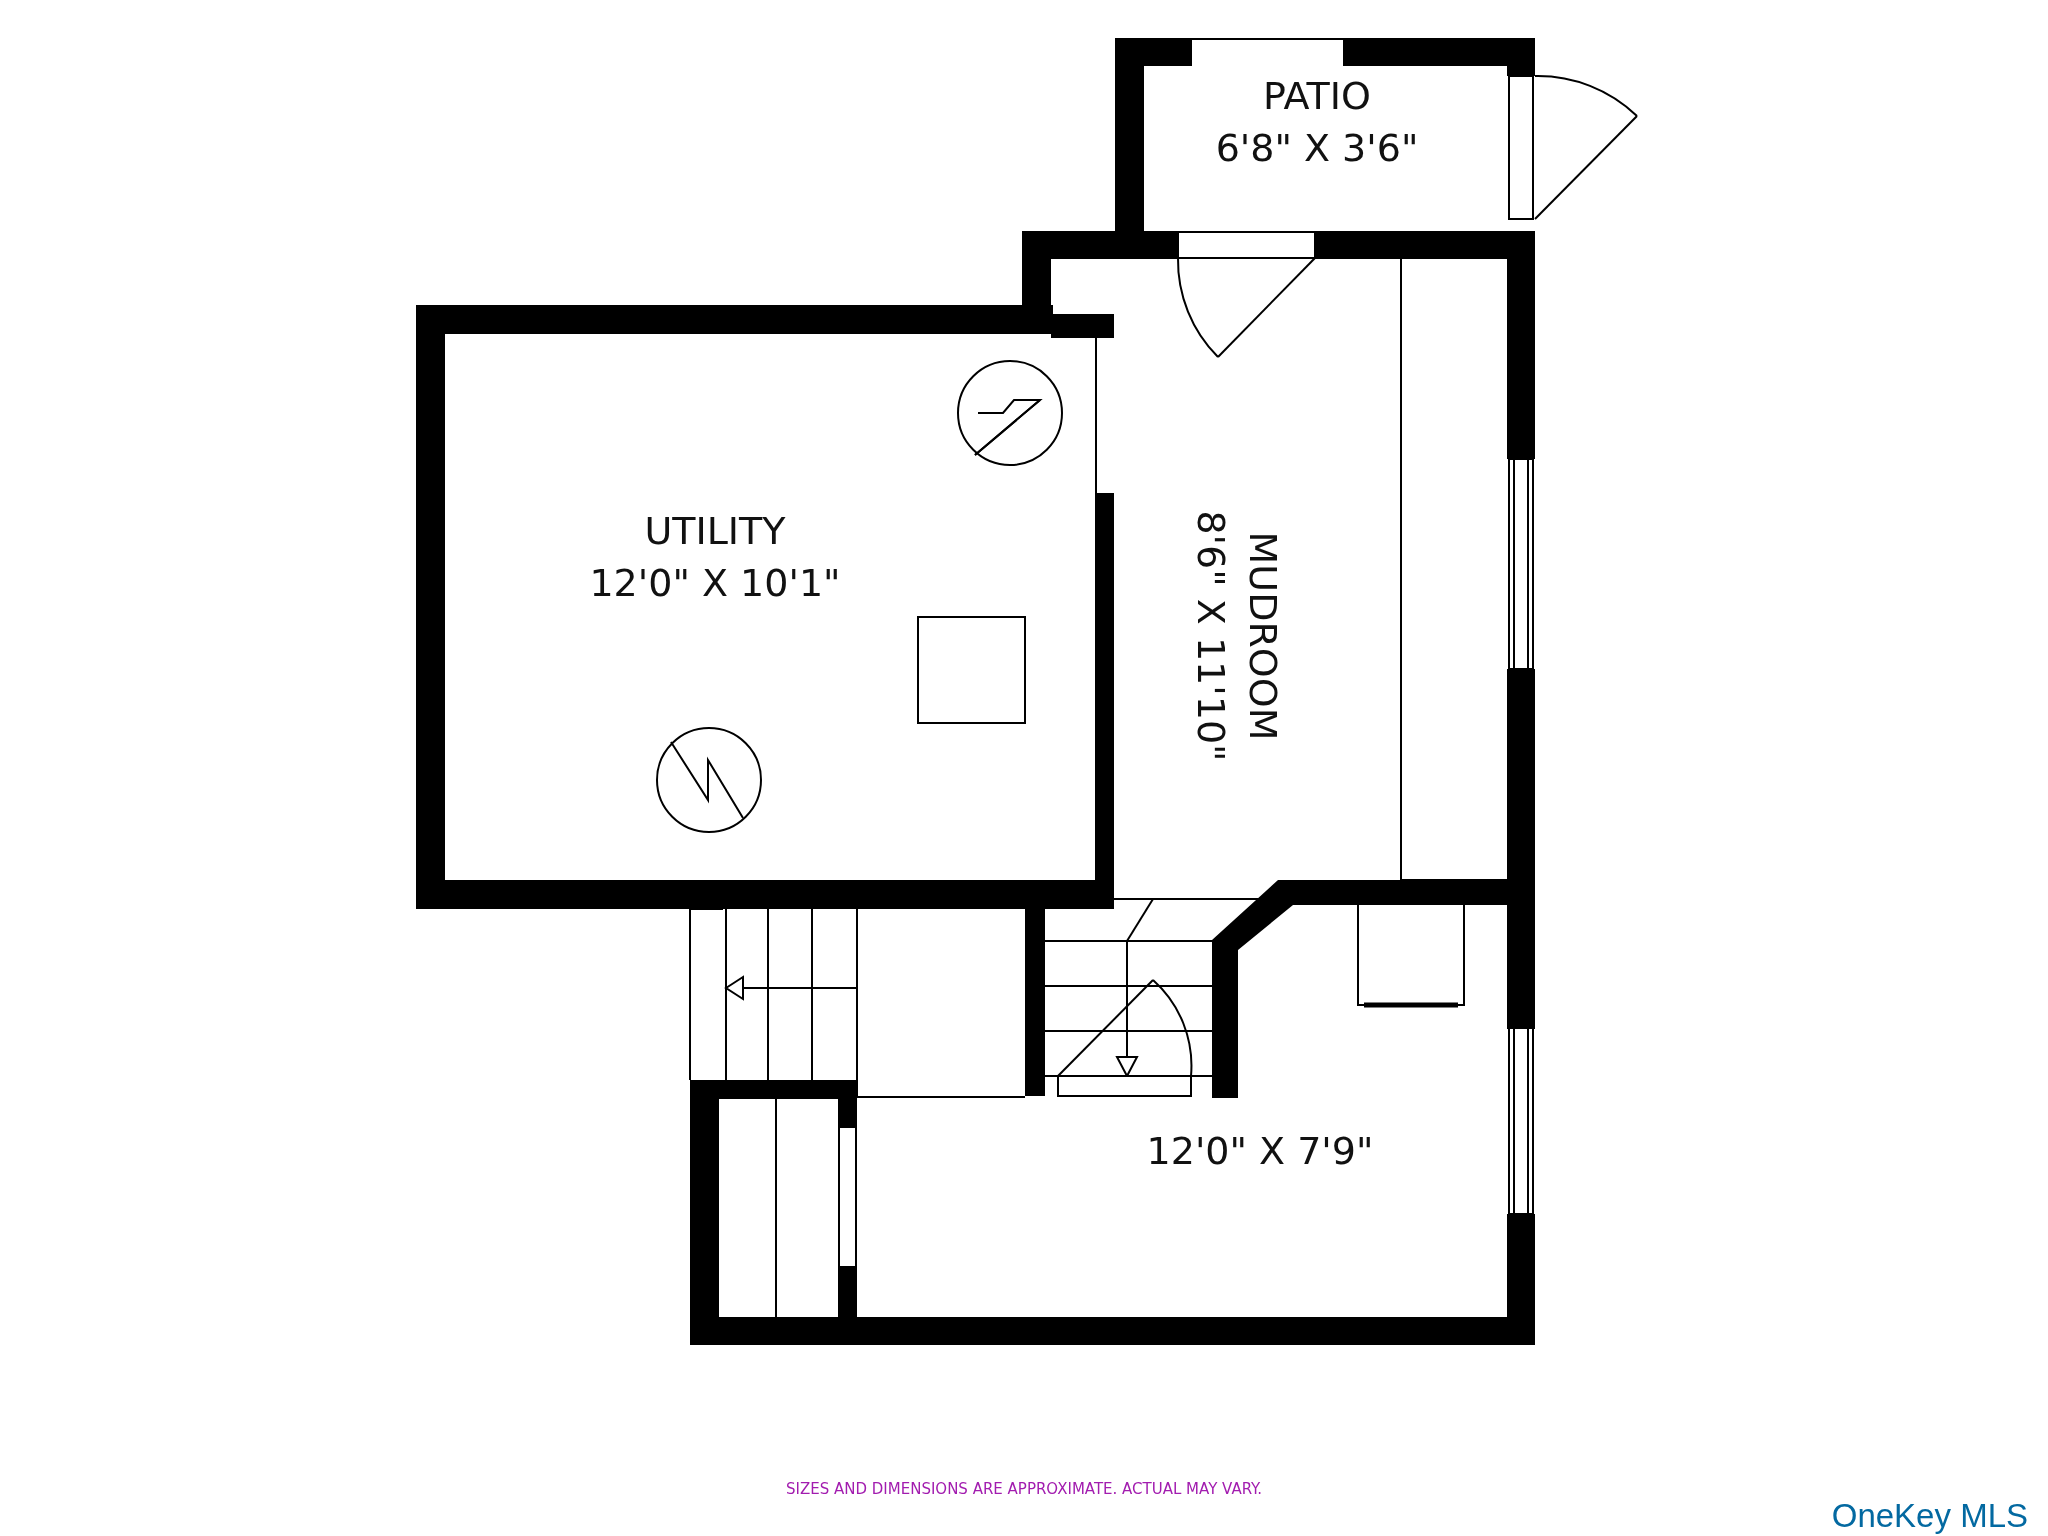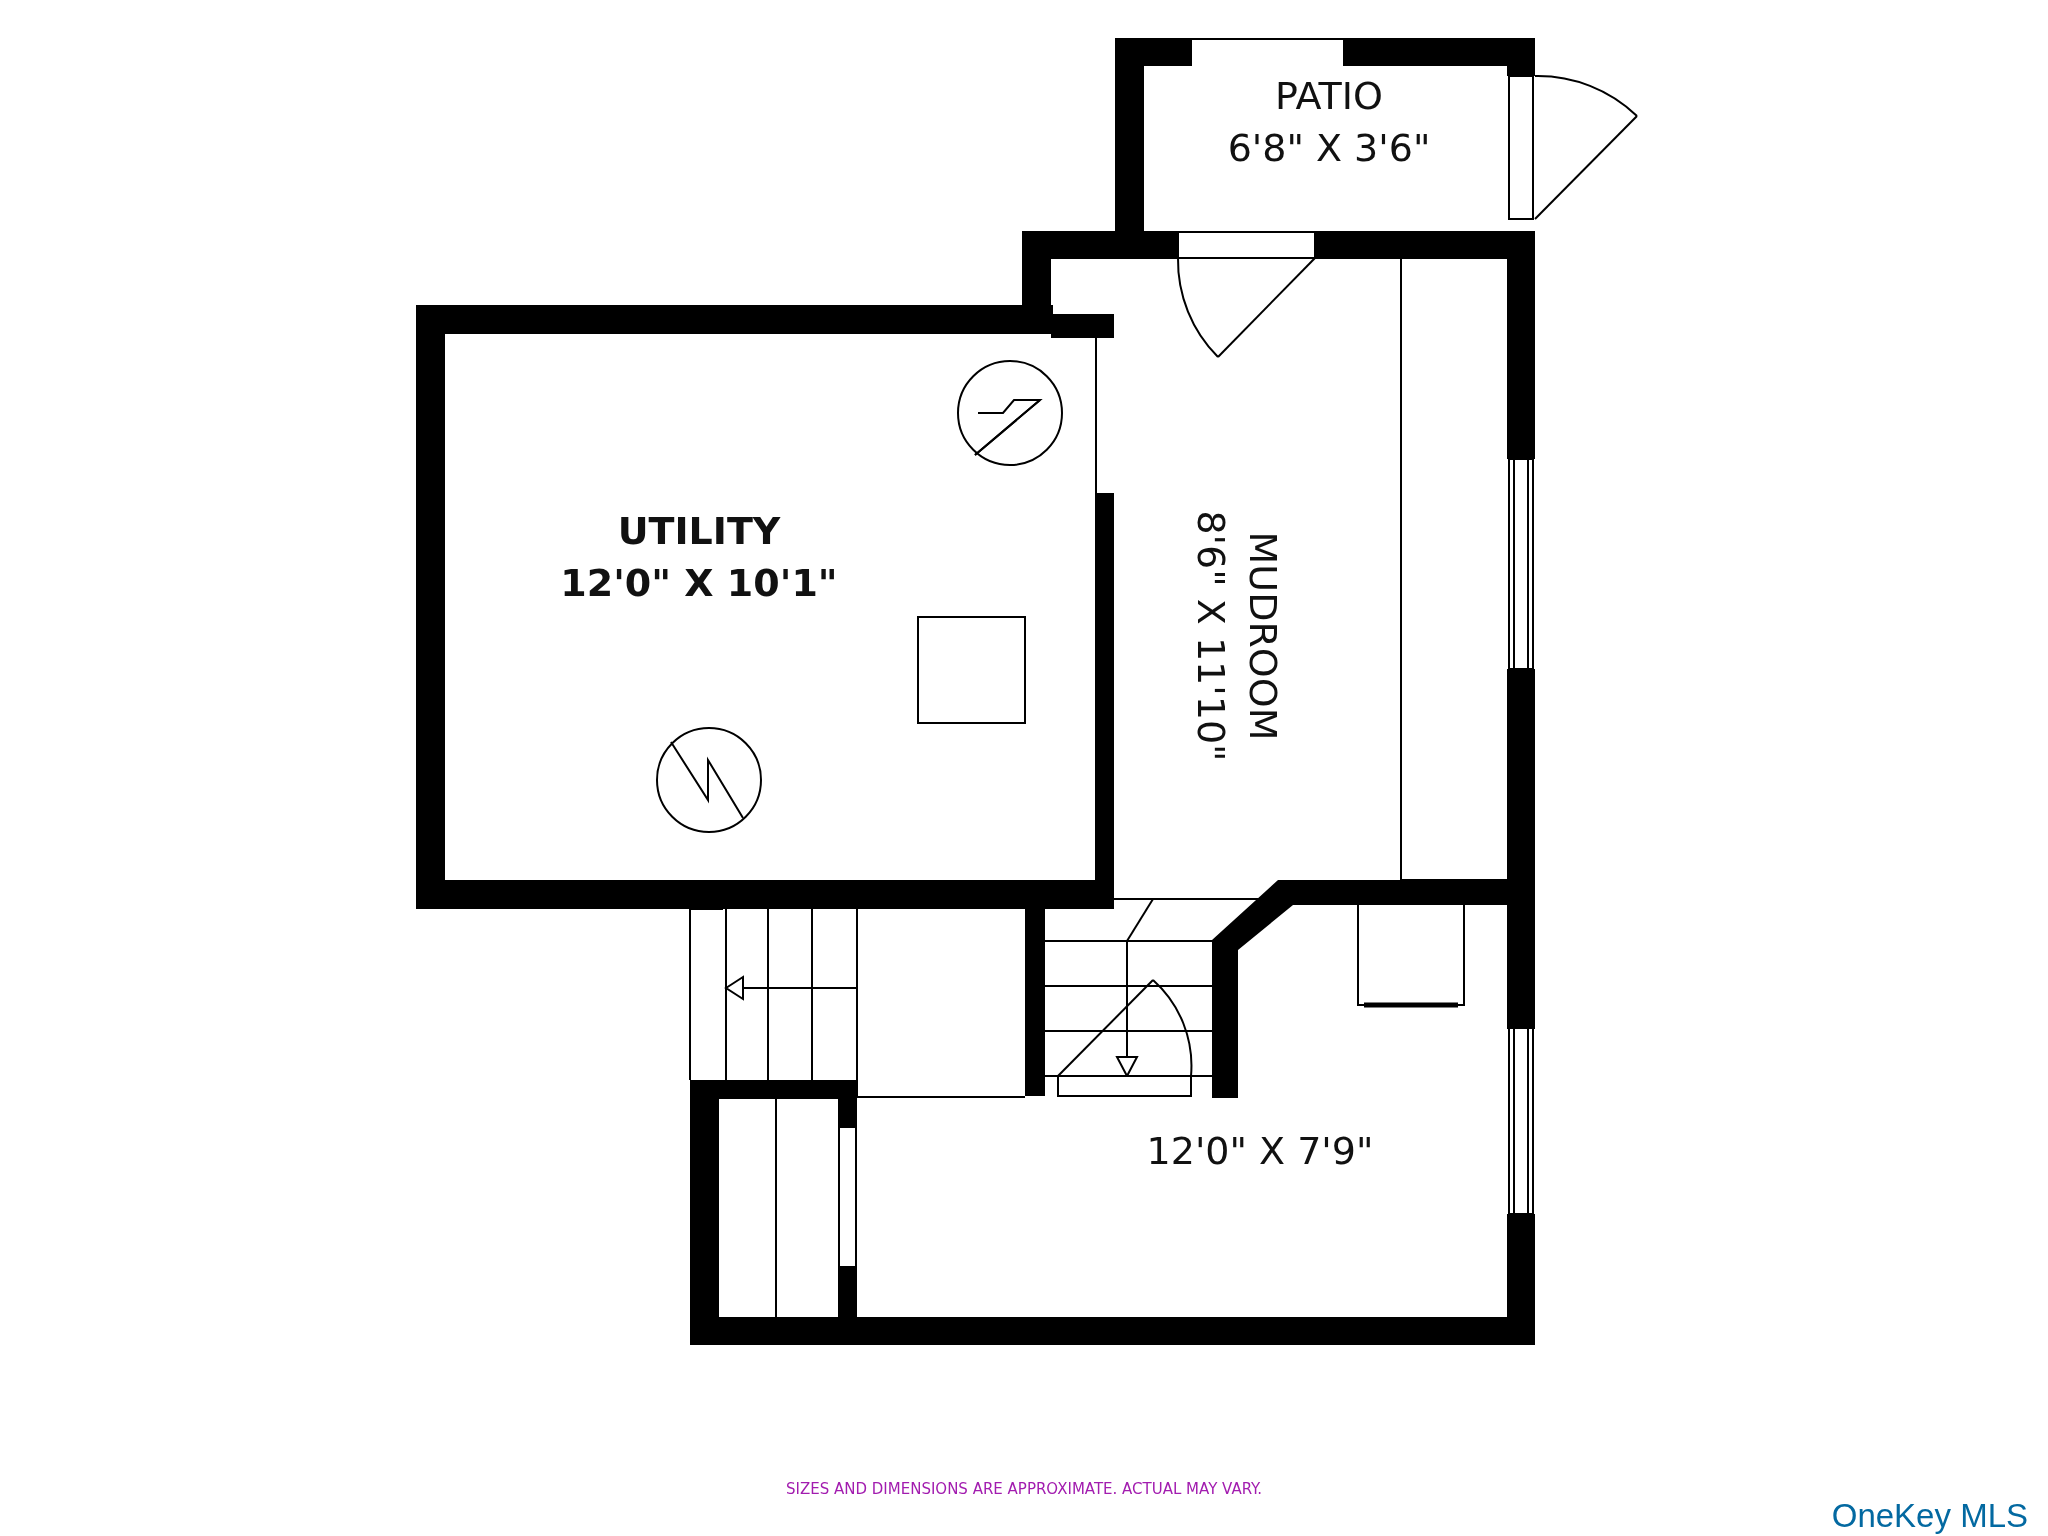--- a/index.html
+++ b/index.html
@@ -129,26 +129,26 @@
     <rect class="wall" x="838" y="1080" width="19" height="47"></rect>
     <rect class="thin-w" x="839" y="1127" width="17" height="140"></rect>
     <rect class="wall" x="838" y="1267" width="19" height="78"></rect>
     <line class="thin" x1="776" y1="1099" x2="776" y2="1317"></line>
 
     <rect class="thin" x="1358" y="899" width="106" height="106"></rect>
     <line class="thin" x1="1364" y1="1005" x2="1458" y2="1005" style="stroke-width:5"></line>
   </g>
 </svg>
 
-<div class="room-label" style="left:1212px; top:70px; width:210px;margin-left:12px;">
+<div class="room-label" style="left:1212px; top:70px; width:210px;">
   <span class="name">PATIO</span>
   <span class="dims">6'8" X 3'6"</span>
 </div>
 
-<div class="room-label" style="left:544px; top:505px; width:310px;font-weight:bold;">
+<div class="room-label" style="left:560px; top:505px; width:310px;">
   <span class="name">UTILITY</span>
   <span class="dims">12'0" X 10'1"</span>
 </div>
 
 <div class="room-label" style="left:1107px; top:584px; width:260px; transform: rotate(90deg); transform-origin: center center;">
   <span class="name">MUDROOM</span>
   <span class="dims">8'6" X 11'10"</span>
 </div>
 
 <div class="room-label" style="left:1120px; top:1125px; width:280px;">

